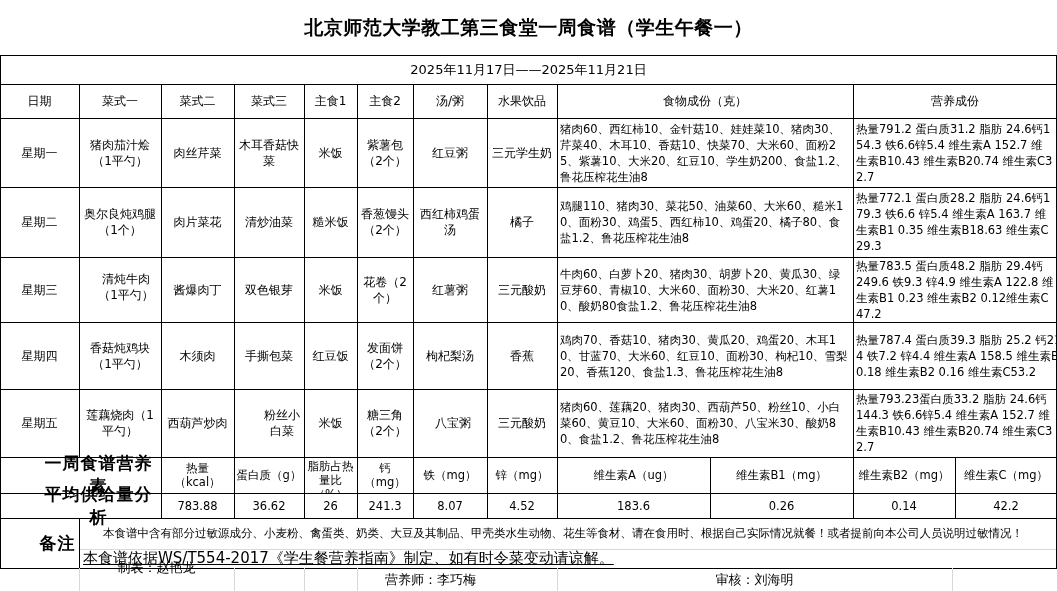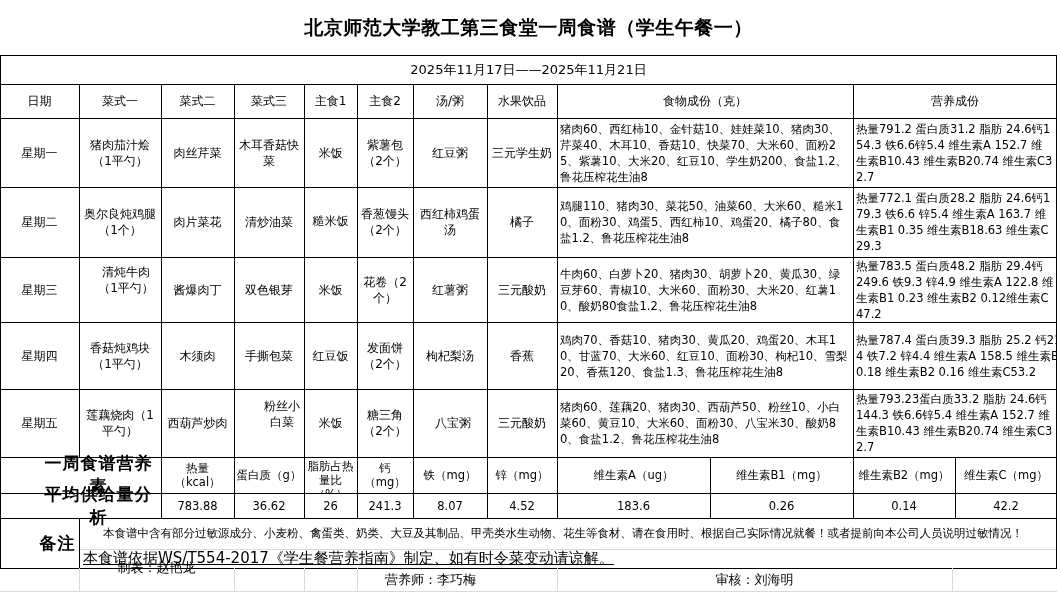--- a/index.html
+++ b/index.html
@@ -50,31 +50,31 @@
   <div class="abs cell" style="left:487px;top:118px;width:70px;height:69px;">三元学生奶</div>
   <div class="abs ing" style="left:557px;top:118px;width:296px;height:69px;">猪肉60、西红柿10、金针菇10、娃娃菜10、猪肉30、芹菜40、木耳10、香菇10、快菜70、大米60、面粉25、紫薯10、大米20、红豆10、学生奶200、食盐1.2、鲁花压榨花生油8</div>
   <div class="abs ing" style="left:853px;top:118px;width:204px;height:69px;">热量791.2 蛋白质31.2  脂肪 24.6钙154.3 铁6.6锌5.4  维生素A 152.7 维生素B10.43 维生素B20.74 维生素C32.7</div>
 </div>
 
 <div>
   <div class="abs cell" style="left:0;top:187px;width:79px;height:70px;">星期二</div>
   <div class="abs cell" style="left:79px;top:187px;width:82px;height:70px;">奥尔良炖鸡腿（1个）</div>
   <div class="abs cell" style="left:161px;top:187px;width:73px;height:70px;">肉片菜花</div>
   <div class="abs cell" style="left:234px;top:187px;width:70px;height:70px;">清炒油菜</div>
-  <div class="abs cell" style="left:304px;top:187px;width:53px;height:70px;font-family:Liberation Mono, monospace;">糙米饭</div>
+  <div class="abs cell" style="left:304px;top:187px;width:53px;height:70px;">糙米饭</div>
   <div class="abs cell" style="left:357px;top:187px;width:56px;height:70px;">香葱馒头（2个）</div>
   <div class="abs cell" style="left:413px;top:187px;width:74px;height:70px;">西红柿鸡蛋汤</div>
   <div class="abs cell" style="left:487px;top:187px;width:70px;height:70px;">橘子</div>
   <div class="abs ing" style="left:557px;top:187px;width:296px;height:70px;">鸡腿110、猪肉30、菜花50、油菜60、大米60、糙米10、面粉30、鸡蛋5、西红柿10、鸡蛋20、橘子80、食盐1.2、鲁花压榨花生油8</div>
   <div class="abs ing" style="left:853px;top:187px;width:204px;height:70px;">热量772.1 蛋白质28.2  脂肪 24.6钙179.3 铁6.6 锌5.4  维生素A 163.7 维生素B1 0.35 维生素B18.63 维生素C 29.3</div>
 </div>
 
 <div>
   <div class="abs cell" style="left:0;top:257px;width:79px;height:65px;">星期三</div>
-  <div class="abs cell" style="left:79px;top:247px;width:82px;height:65px;padding-left:14px;">清炖牛肉（1平勺）</div>
+  <div class="abs cell" style="left:79px;top:254px;width:82px;height:65px;padding-left:14px;">清炖牛肉（1平勺）</div>
   <div class="abs cell" style="left:161px;top:257px;width:73px;height:65px;">酱爆肉丁</div>
   <div class="abs cell" style="left:234px;top:257px;width:70px;height:65px;">双色银芽</div>
   <div class="abs cell" style="left:304px;top:257px;width:53px;height:65px;">米饭</div>
   <div class="abs cell" style="left:357px;top:257px;width:56px;height:65px;">花卷（2个）</div>
   <div class="abs cell" style="left:413px;top:257px;width:74px;height:65px;">红薯粥</div>
   <div class="abs cell" style="left:487px;top:257px;width:70px;height:65px;">三元酸奶</div>
   <div class="abs ing" style="left:557px;top:257px;width:296px;height:65px;">牛肉60、白萝卜20、猪肉30、胡萝卜20、黄瓜30、绿豆芽60、青椒10、大米60、面粉30、大米20、红薯10、酸奶80食盐1.2、鲁花压榨花生油8</div>
   <div class="abs ing" style="left:853px;top:257px;width:204px;height:65px;">热量783.5 蛋白质48.2 脂肪  29.4钙 249.6 铁9.3  锌4.9  维生素A 122.8 维生素B1 0.23 维生素B2 0.12维生素C47.2</div>
 </div>
 
@@ -88,21 +88,21 @@
   <div class="abs cell" style="left:413px;top:322px;width:74px;height:67px;">枸杞梨汤</div>
   <div class="abs cell" style="left:487px;top:322px;width:70px;height:67px;">香蕉</div>
   <div class="abs ing" style="left:557px;top:322px;width:296px;height:67px;">鸡肉70、香菇10、猪肉30、黄瓜20、鸡蛋20、木耳10、甘蓝70、大米60、红豆10、面粉30、枸杞10、雪梨20、香蕉120、食盐1.3、鲁花压榨花生油8</div>
   <div class="abs ing" style="left:853px;top:322px;width:228px;height:67px;">热量787.4 蛋白质39.3 脂肪 25.2 钙216.4 铁7.2  锌4.4  维生素A 158.5 维生素B1 0.18 维生素B2 0.16 维生素C53.2</div>
 </div>
 
 <div>
   <div class="abs cell" style="left:0;top:389px;width:79px;height:68px;">星期五</div>
   <div class="abs cell" style="left:79px;top:389px;width:82px;height:68px;">莲藕烧肉（1平勺）</div>
   <div class="abs cell" style="left:161px;top:389px;width:73px;height:68px;">西葫芦炒肉</div>
-  <div class="abs cell" style="left:234px;top:380px;width:70px;height:68px;padding-left:28px;">粉丝小白菜</div>
+  <div class="abs cell" style="left:234px;top:389px;width:70px;height:68px;padding-left:28px;">粉丝小白菜</div>
   <div class="abs cell" style="left:304px;top:389px;width:53px;height:68px;">米饭</div>
   <div class="abs cell" style="left:357px;top:389px;width:56px;height:68px;">糖三角（2个）</div>
   <div class="abs cell" style="left:413px;top:389px;width:74px;height:68px;padding-left:8px;">八宝粥</div>
   <div class="abs cell" style="left:487px;top:389px;width:70px;height:68px;">三元酸奶</div>
   <div class="abs ing" style="left:557px;top:389px;width:296px;height:68px;">猪肉60、莲藕20、猪肉30、西葫芦50、粉丝10、小白菜60、黄豆10、大米60、面粉30、八宝米30、酸奶80、食盐1.2、鲁花压榨花生油8</div>
   <div class="abs ing" style="left:853px;top:389px;width:204px;height:68px;">热量793.23蛋白质33.2  脂肪 24.6钙144.3 铁6.6锌5.4  维生素A 152.7 维生素B10.43 维生素B20.74 维生素C32.7</div>
 </div>
 
 <div>
   <div class="abs bold-big" style="left:0;top:457px;width:161px;height:36px;">一周食谱营养素</div>

